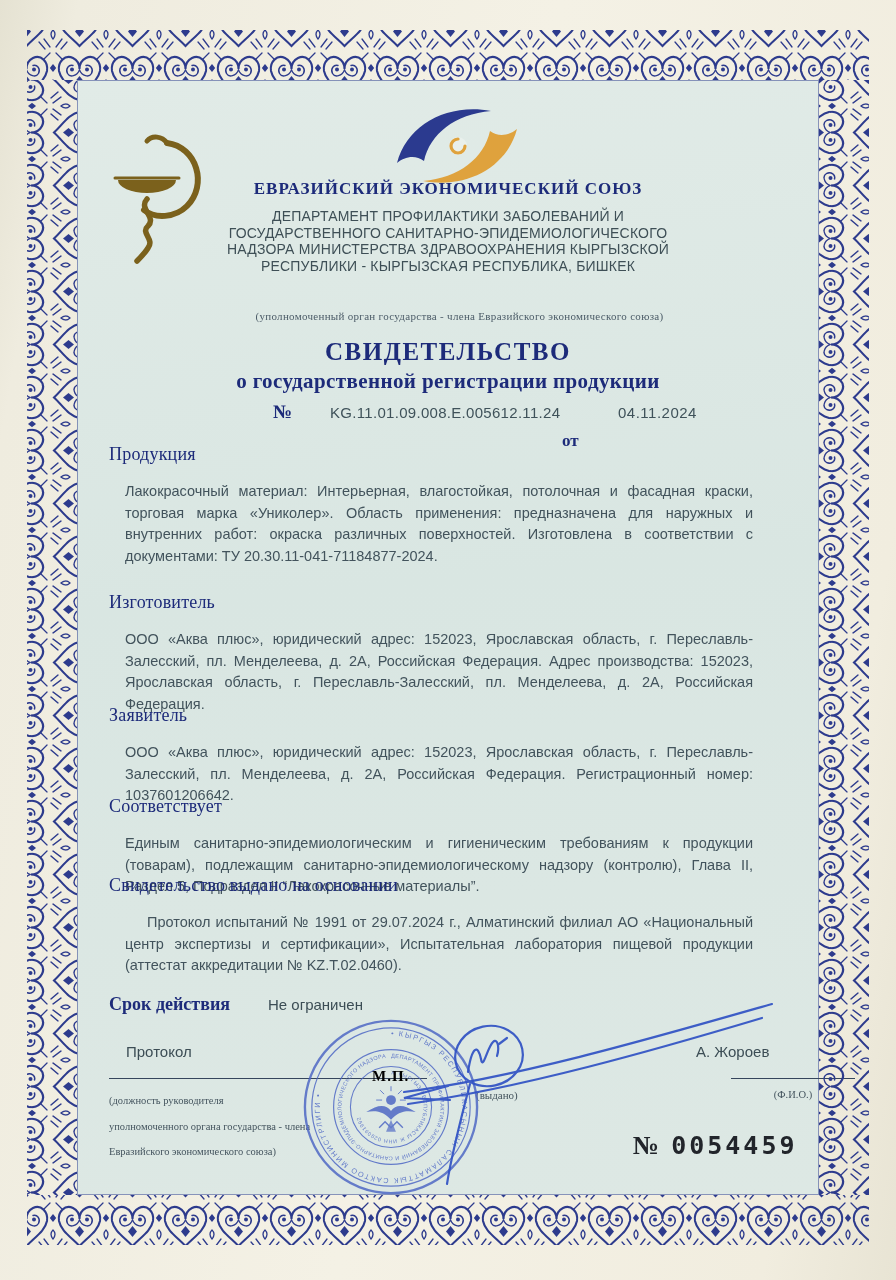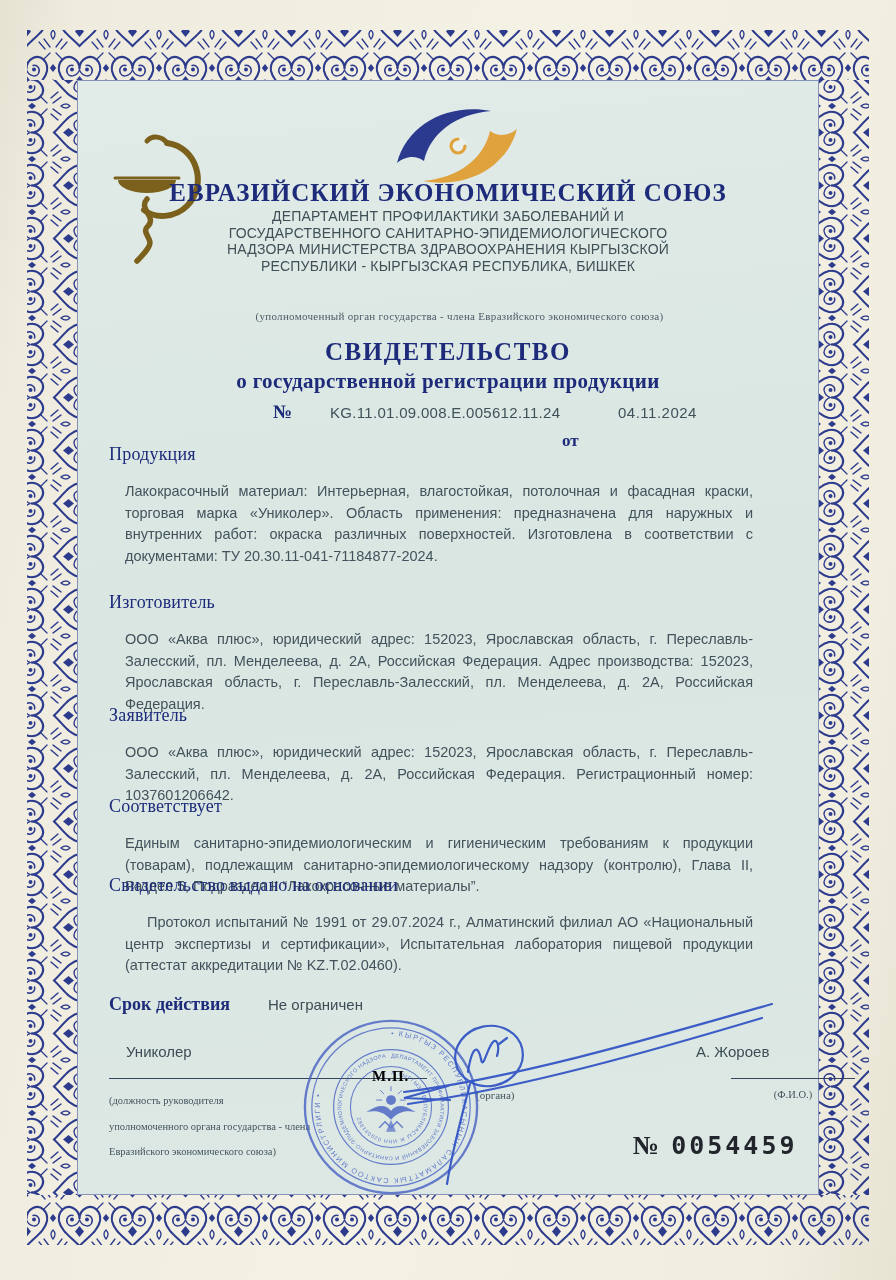--- a/index.html
+++ b/index.html
@@ -10,21 +10,21 @@
   }
   .paper{position:absolute;inset:0;}
   .border-frame{position:absolute;left:0;top:0;pointer-events:none;}
   .panel{
     position:absolute;left:77px;top:80px;width:742px;height:1115px;
     background:linear-gradient(175deg,#e1ebe7 0%,#d9e6e2 45%,#dde8e4 100%);
     border:1px solid rgba(45,59,141,.5);box-sizing:border-box;
   }
   .abs{position:absolute;}
   .ctr{left:0;right:0;text-align:center;}
-  .union-title{top:98px;font-family:"Liberation Serif",serif;font-weight:bold;font-size:25px;letter-spacing:1px;color:#1d2b7a;}
+  .union-title{top:98px;font-family:"Liberation Serif",serif;font-weight:bold;font-size:17px;letter-spacing:1px;color:#1d2b7a;}
   .department{top:127px;font-size:14px;font-weight:500;line-height:16.5px;color:#3e4f56;letter-spacing:.2px;white-space:pre-line;}
   .auth-note{top:229px;font-family:Liberation Serif, serif;font-size:11px;color:#4c5c68;letter-spacing:.3px;padding-left:23px;}
   .doc-title{top:257px;font-family:"Liberation Serif",serif;font-weight:bold;font-size:25px;letter-spacing:1.5px;color:#1d2b7a;}
   .doc-sub{top:288px;font-family:"Liberation Serif",serif;font-weight:bold;font-size:21px;letter-spacing:.4px;color:#1d2b7a;}
   .num-row{top:320px;height:26px;width:100%;}
   .num-label{left:195px;top:0;font-family:"Liberation Serif",serif;font-weight:bold;font-size:19px;color:#1d2b7a;}
   .num-value{left:252px;top:3px;font-size:15px;color:#3f525a;letter-spacing:.3px;}
   .date-label{left:484px;top:2px;font-family:"Liberation Serif",serif;font-weight:bold;font-size:17px;color:#1d2b7a;margin-top:28px;}
   .date-value{left:540px;top:3px;font-size:15px;color:#3f525a;letter-spacing:.5px;}
   .sec{left:31px;width:660px;}
@@ -112,30 +112,30 @@
     </section>
 
     <section class="abs sec indent" style="top:794px">
       <h3>Свидетельство выдано на основании</h3>
       <p>Протокол испытаний № 1991 от 29.07.2024 г., Алматинский филиал АО «Национальный центр экспертизы и сертификации», Испытательная лаборатория пищевой продукции (аттестат аккредитации № KZ.T.02.0460).</p>
     </section>
 
     <div class="abs validity-label">Срок действия</div>
     <div class="abs validity-value">Не ограничен</div>
 
-    <div class="abs signer-title">Униколер</div>
+    <div class="abs signer-title">Протокол</div>
     <div class="abs signer-name">А. Жороев</div>
 
     <div class="abs sig-line left"></div>
     <div class="abs sig-line right"></div>
 
     <div class="abs footnote">(должность руководителя
 уполномоченного органа государства - члена
 Евразийского экономического союза)</div>
-    <div class="abs sig-caption">(органа)</div>
+    <div class="abs sig-caption">(выдано)</div>
     <div class="abs fio-caption">(Ф.И.О.)</div>
 
     <div class="abs serial">
       <span class="pfx">№</span><span class="digits">0054459</span>
     </div>
   </div>
 
   <svg class="stamp-svg" width="188" height="188" viewBox="0 0 190 190">
     <defs>
       <path id="tp-outer" d="M95,23 a72,72 0 1 1 -0.01,0"></path>

